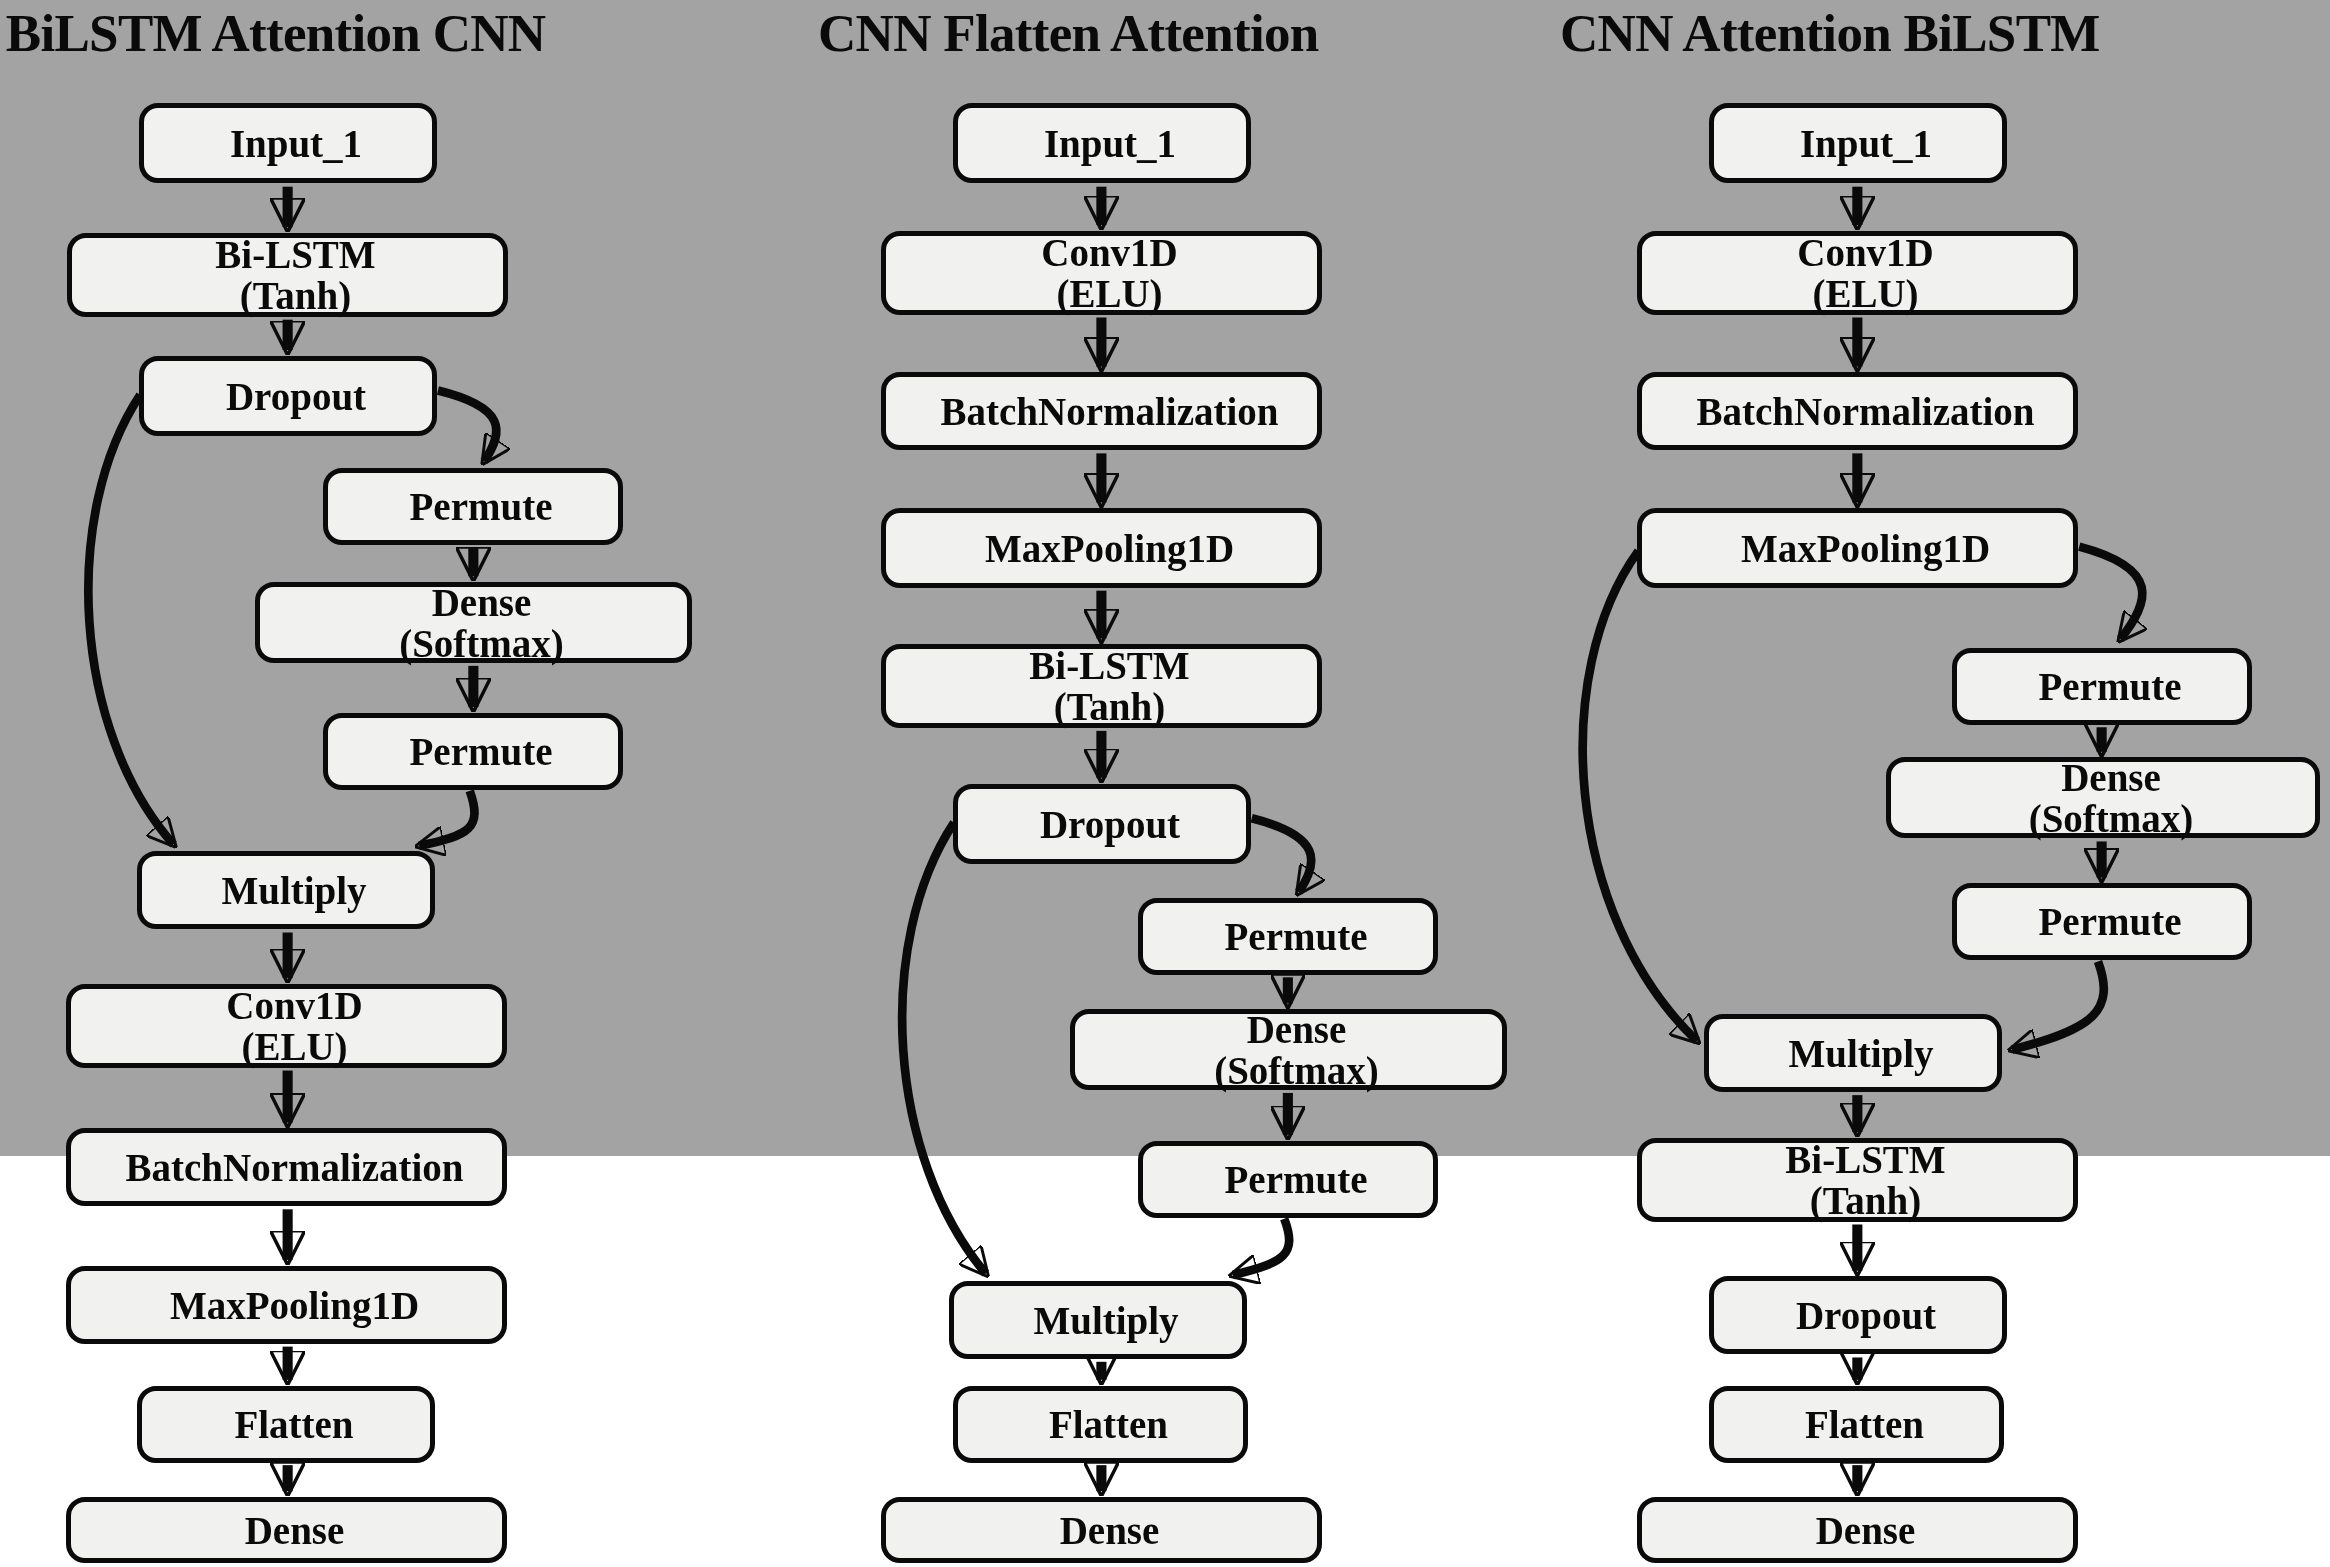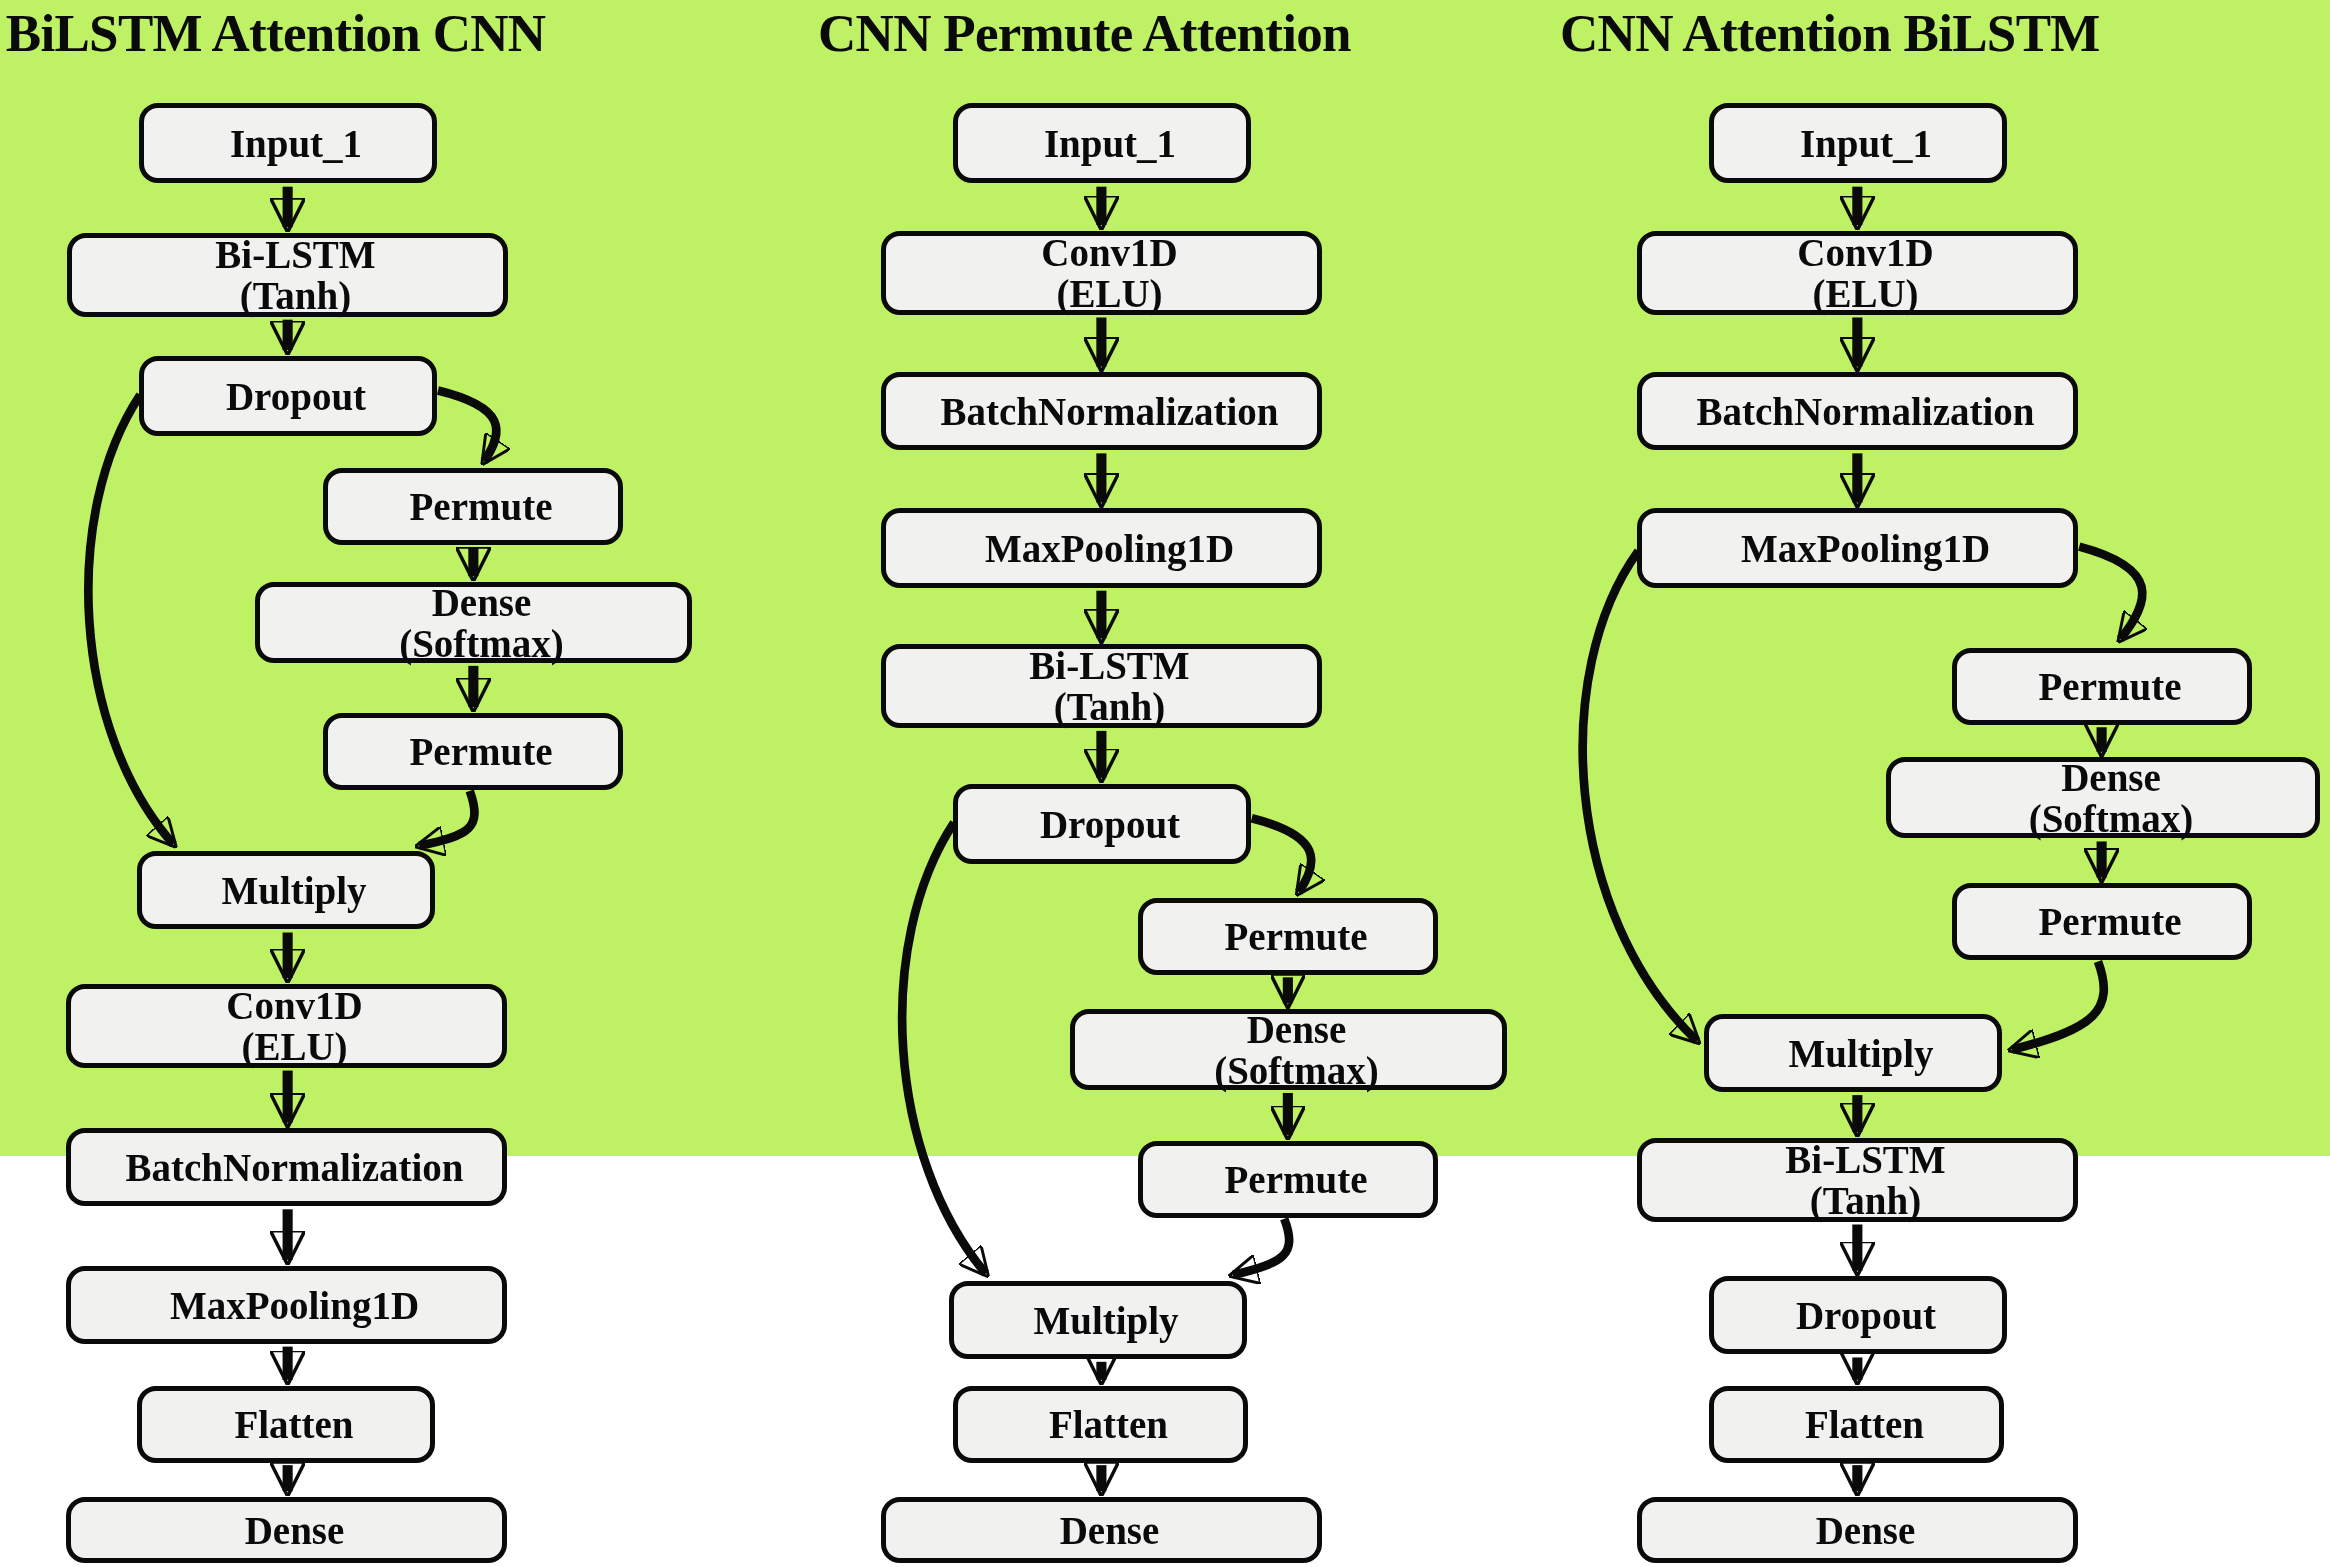--- a/index.html
+++ b/index.html
@@ -10,21 +10,21 @@
   body {
     width: 2330px;
     height: 1568px;
     overflow: hidden;
     font-family: "Liberation Serif", "DejaVu Serif", serif;
   }
   .canvas {
     position: relative;
     width: 2330px;
     height: 1156px;
-    background: #bef264;
+    background: #a3a3a3;
   }
   .arrows {
     position: absolute;
     left: 0;
     top: 0;
     width: 2330px;
     height: 1568px;
   }
   .arrows path {
     fill: none;
@@ -129,21 +129,21 @@
     <div class="node" style="left:137px; top:851px; width:298px; height:78px">Multiply</div>
     <div class="node" style="left:66px; top:984px; width:441px; height:84px">Conv1D
 (ELU)</div>
     <div class="node" style="left:66px; top:1128px; width:441px; height:78px">BatchNormalization</div>
     <div class="node" style="left:66px; top:1266px; width:441px; height:78px">MaxPooling1D</div>
     <div class="node" style="left:137px; top:1386px; width:298px; height:77px">Flatten</div>
     <div class="node" style="left:66px; top:1497px; width:441px; height:66px">Dense</div>
   </section>
 
   <section>
-    <h2 class="title" style="left:818px; top:4.3px">CNN Permute Attention</h2>
+    <h2 class="title" style="left:818px; top:4.3px">CNN Flatten Attention</h2>
 
     <div class="node" style="left:953px; top:103px; width:298px; height:80px">Input_1</div>
     <div class="node" style="left:881px; top:231px; width:441px; height:84px">Conv1D
 (ELU)</div>
     <div class="node" style="left:881px; top:372px; width:441px; height:78px">BatchNormalization</div>
     <div class="node" style="left:881px; top:508px; width:441px; height:80px">MaxPooling1D</div>
     <div class="node" style="left:881px; top:644px; width:441px; height:84px">Bi-LSTM
 (Tanh)</div>
     <div class="node" style="left:953px; top:784px; width:298px; height:80px">Dropout</div>
     <div class="node" style="left:1138px; top:898px; width:300px; height:77px">Permute</div>

